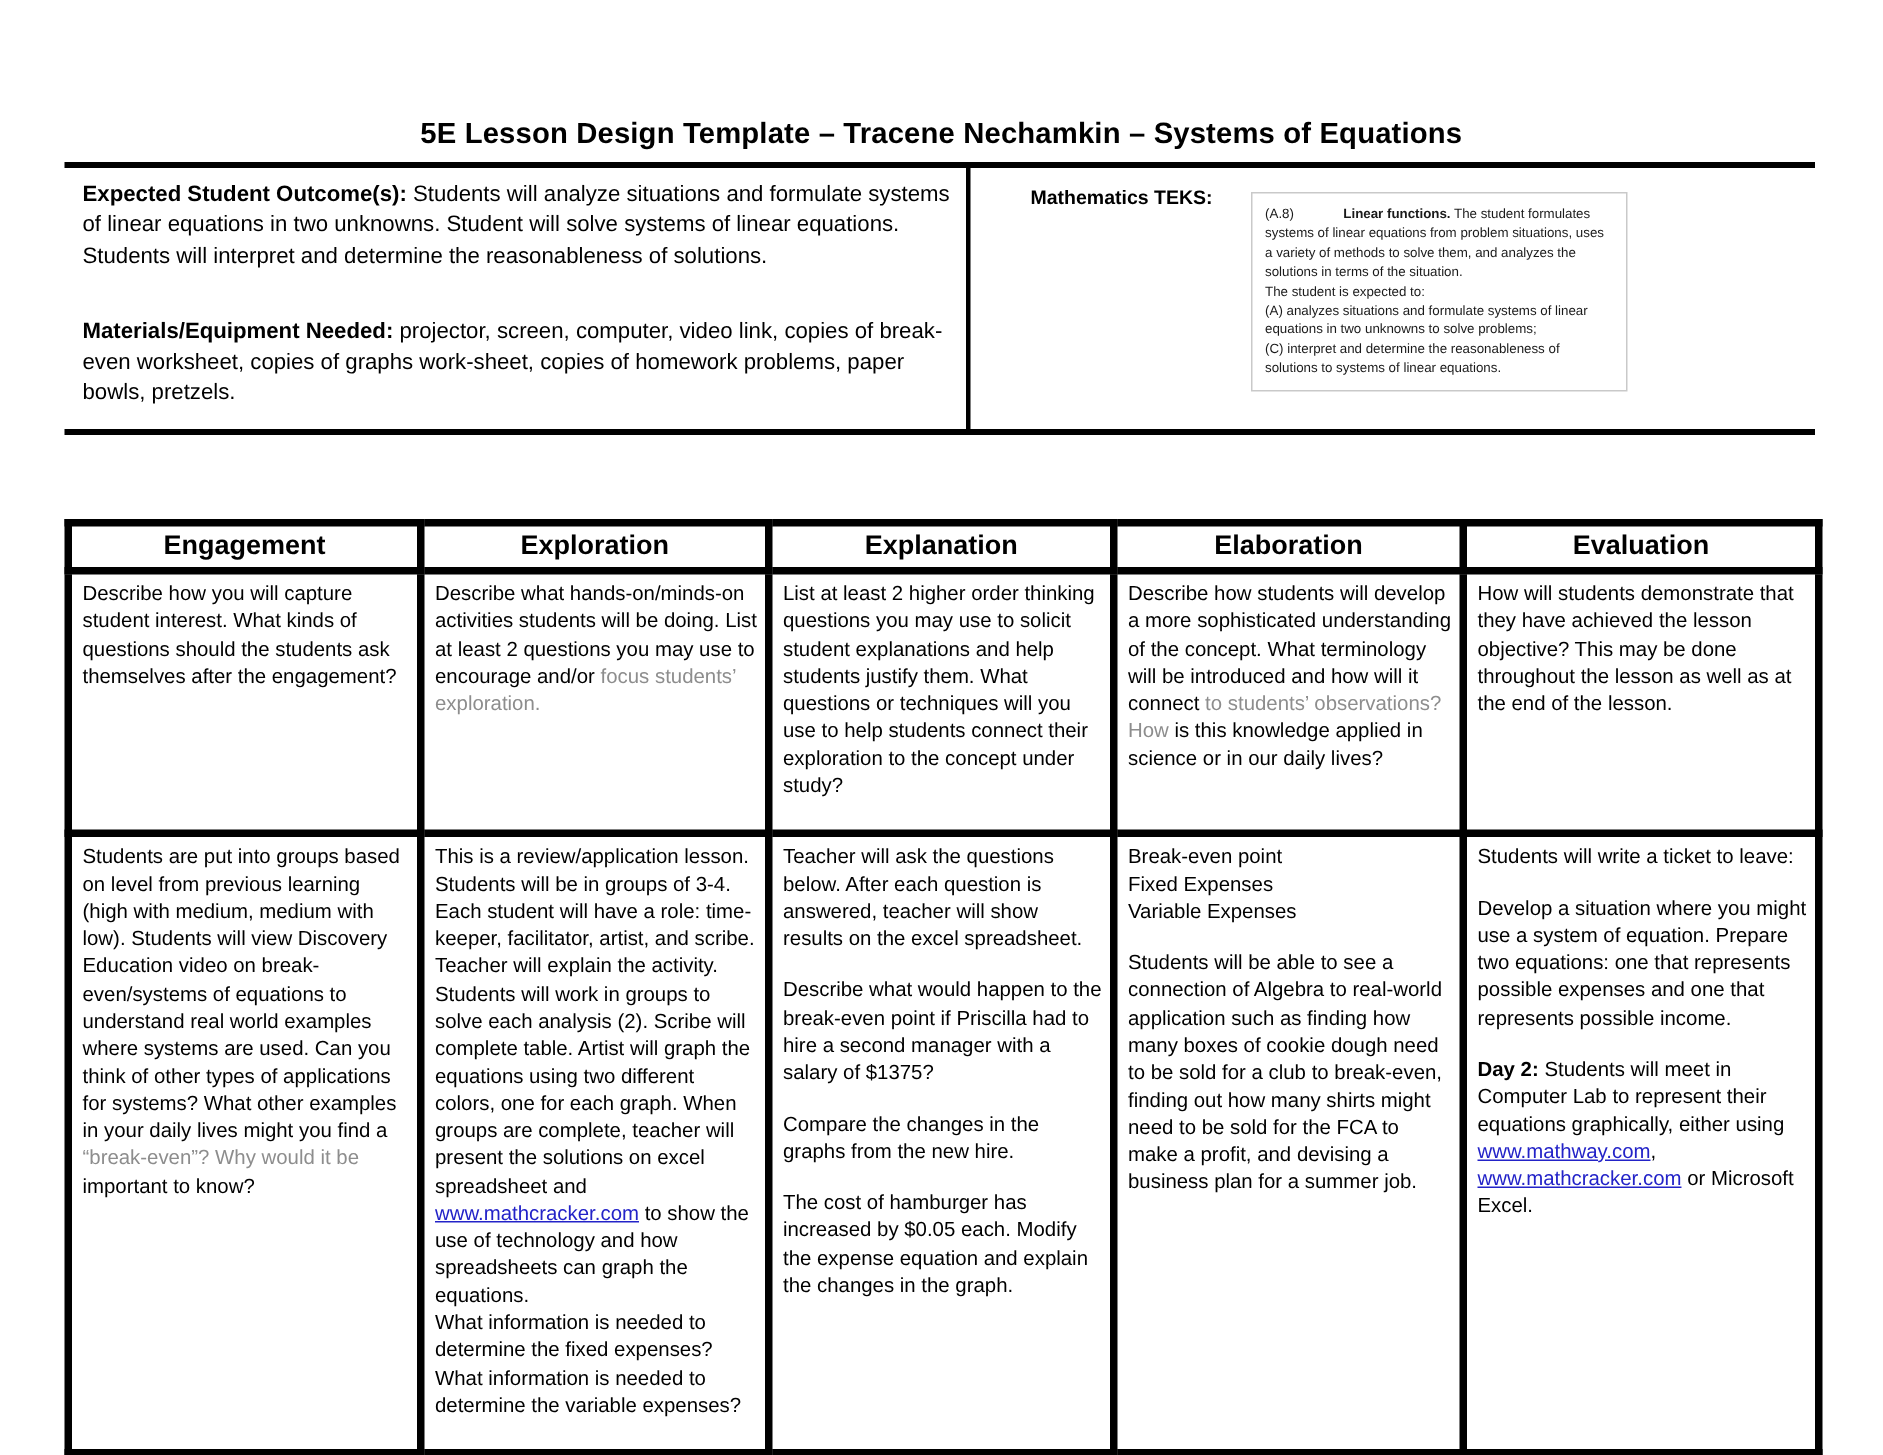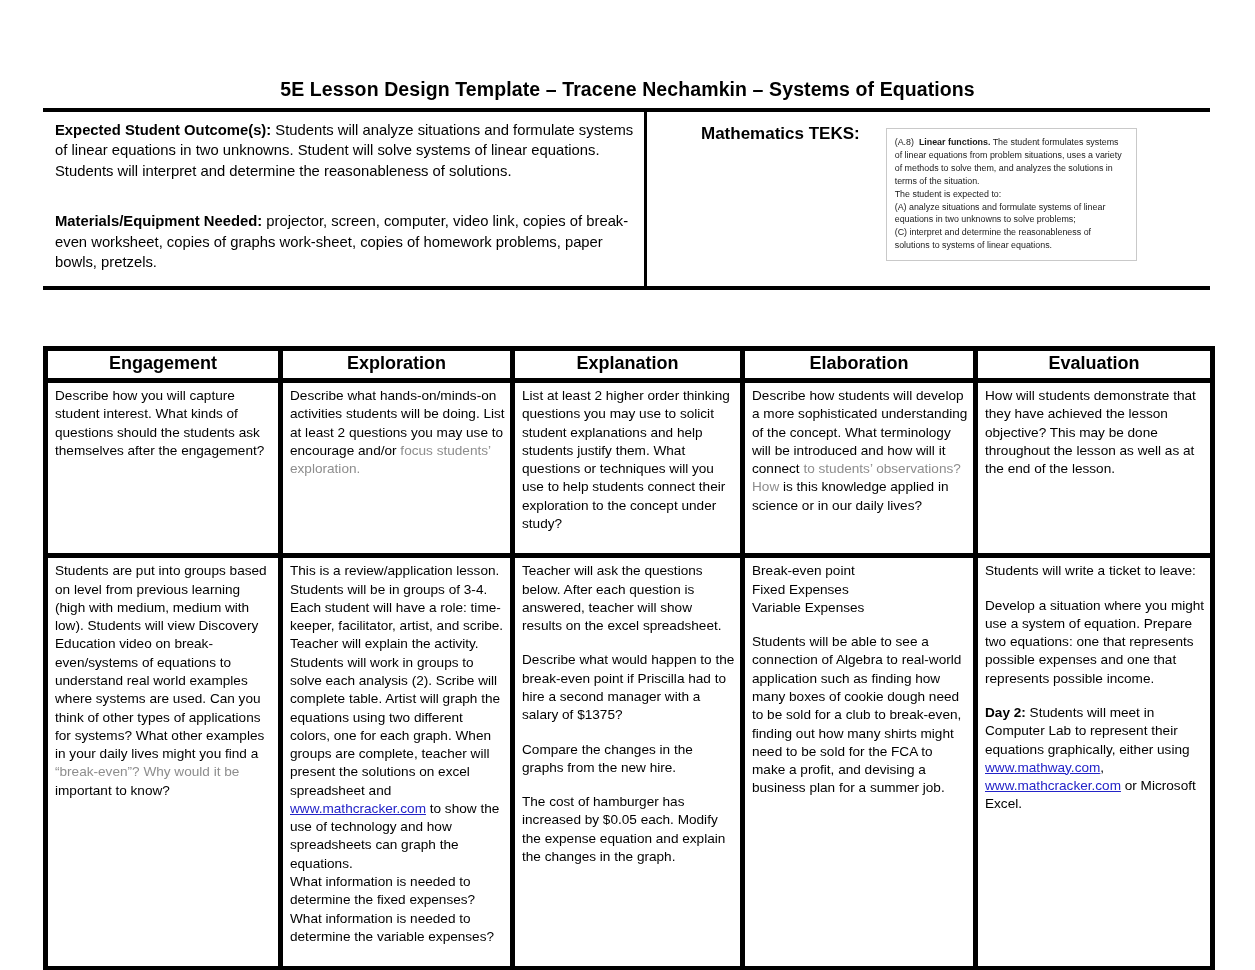--- a/index.html
+++ b/index.html
@@ -39,21 +39,20 @@
   .top-table {
     position: absolute;
     left: 43px;
     top: 108px;
     width: 1167px;
     border-top: 4px solid #000;
     border-bottom: 4px solid #000;
     box-sizing: border-box;
     display: flex;
     align-items: stretch;
-    gap: 14px;
   }
   .top-left-cell {
     width: 604px;
     box-sizing: border-box;
     padding: 8px 10px 14px 12px;
     border-right: 3px solid #000;
   }
   .top-right-cell {
     flex: 1;
     box-sizing: border-box;
@@ -63,41 +62,41 @@
   }
   .outcome-block {
     font-size: 14.8px;
     line-height: 1.38;
   }
   .outcome-block p { margin: 0; }
   .outcome-block .spacer { height: 15px; }
   .lbl-bold { font-weight: bold; }
 
   .teks-label {
-    font-size: 17px;
+    font-size: 13px;
     font-weight: bold;
     white-space: nowrap;
     padding-top: 4px;
     padding-left: 30px;
     padding-right: 26px;
   }
   .teks-box {
     border: 1px solid #c9c9c9;
     background: #ffffff;
     width: 251px;
     box-sizing: border-box;
     padding: 7px 8px 8px 8px;
     font-size: 8.9px;
     line-height: 1.45;
     color: #1a1a1a;
     align-self: flex-start;
     margin-top: 8px;
   }
   .teks-box p { margin: 0; }
-  .teks-box b { font-weight: bold; }
+  .teks-box b { font-weight: bold; margin-left: 28px; }
 
   
   .five-e-table {
     position: absolute;
     left: 43px;
     top: 346px;
     width: 1167px;
     border-collapse: collapse;
     table-layout: fixed;
   }
@@ -152,21 +151,21 @@
         <div class="spacer"></div>
         <p><span class="lbl-bold">Materials/Equipment Needed:</span><span> projector, screen, computer, video link, copies of break-even worksheet, copies of graphs work-sheet, copies of homework problems, paper bowls, pretzels.</span></p>
       </div>
     </div>
 
     <div class="top-right-cell">
       <div class="teks-label">Mathematics TEKS:</div>
       <div class="teks-box">
         <p><span>(A.8)</span>&nbsp; <b>Linear functions.</b><span> The student formulates systems of linear equations from problem situations, uses a variety of methods to solve them, and analyzes the solutions in terms of the situation.</span></p>
         <p>The student is expected to:</p>
-        <p>(A)  analyze situations and formulate systems of linear equations in two unknowns to solve problems;</p>
+        <p>(A)  analyzes situations and formulate systems of linear equations in two unknowns to solve problems;</p>
         <p>(C)  interpret and determine the reasonableness of solutions to systems of linear equations.</p>
       </div>
     </div>
   </div>
 
   <table class="five-e-table">
     <colgroup>
       <col class="col1">
         <col class="col2">
         <col class="col3">

